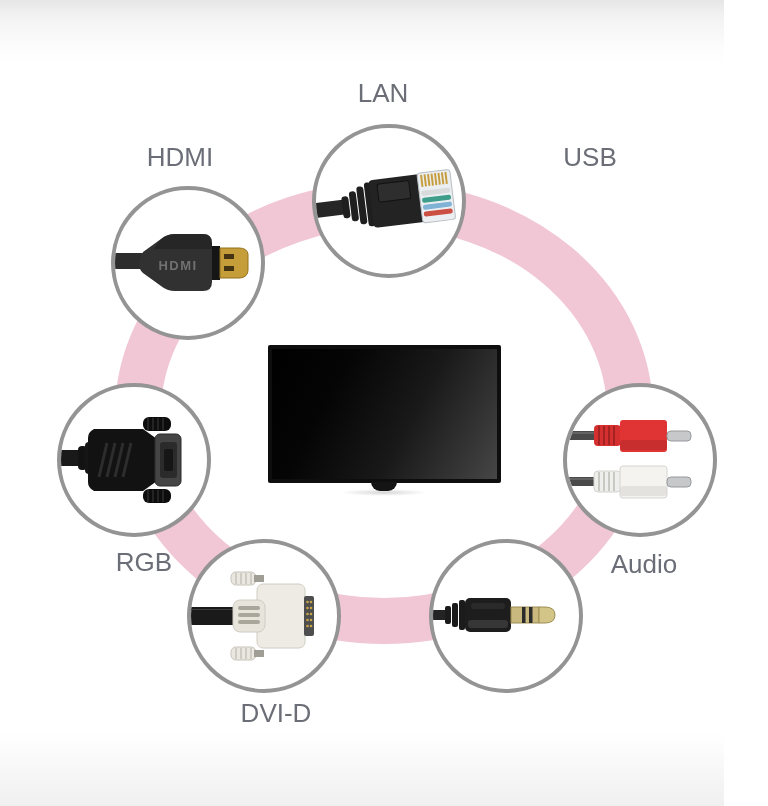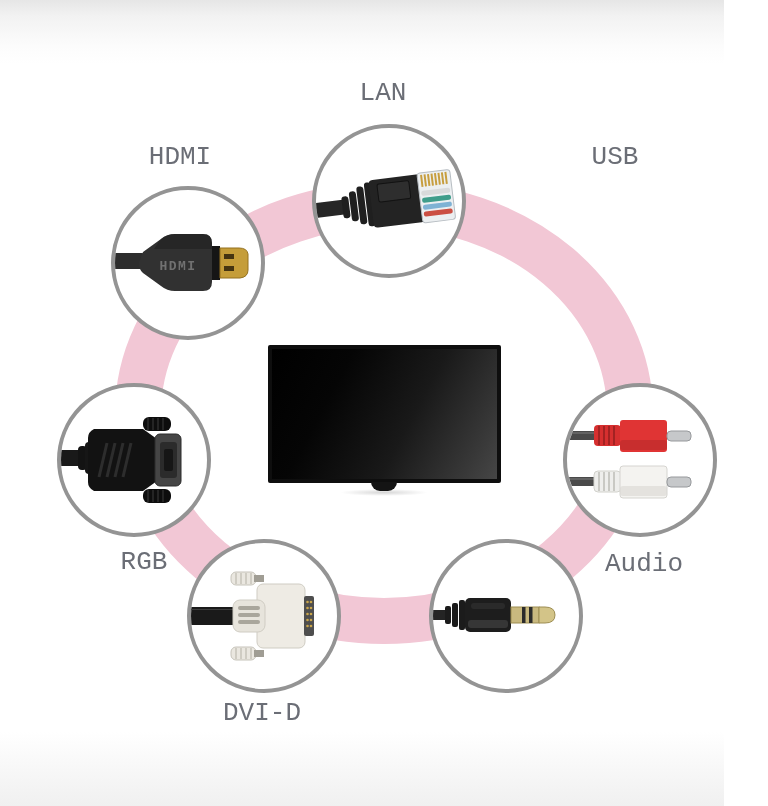--- a/index.html
+++ b/index.html
@@ -1,18 +1,18 @@
 <!DOCTYPE html>
 <html><head>
 <meta charset="utf-8">
 <style>
   html,body{margin:0;padding:0;background:#fff;}
   .stage{
     position:relative;width:724px;height:806px;overflow:hidden;
-    font-family:Liberation Mono, monospace;
+    font-family:Liberation Sans, sans-serif;
     background:linear-gradient(180deg,#e6e6e6 0px,#f2f2f2 16px,#fcfcfc 46px,#ffffff 64px,#ffffff 732px,#f6f6f6 776px,#f0f0f0 806px);
   }
   .ring-svg{position:absolute;left:0;top:0;z-index:0;}
   .monitor{
     position:absolute;left:268px;top:345px;width:233px;height:138px;z-index:1;
     background:#0e0e0e;border-radius:2px;padding:4px;box-sizing:border-box;
   }
   .screen{
     width:100%;height:100%;
     background:linear-gradient(118deg,#000000 0%,#050505 28%,#191919 60%,#383838 88%,#464646 100%);
@@ -40,24 +40,24 @@
   .c-lan   {left:312px;top:124px;}
   .c-hdmi  {left:111px;top:186px;}
   .c-usb   {left:525px;top:186px;}
   .c-rgb   {left:57px; top:383px;}
   .c-audio {left:563px;top:383px;}
   .c-dvid  {left:187px;top:539px;}
   .c-rs232c{left:429px;top:539px;}
   
   .l-lan   {left:383px;top:80px;}
   .l-hdmi  {left:180px;top:144px;}
-  .l-usb   {left:615px;top:144px;text-align:center;}
+  .l-usb   {left:590px;top:144px;text-align:center;}
   .l-rgb   {left:144px;top:549px;}
   .l-audio {left:644px;top:551px;}
-  .l-dvid  {left:262px;top:700px;}
+  .l-dvid  {left:276px;top:700px;}
   .l-rs232c{left:500px;top:700px;}
 </style>
 </head>
 <body>
 
 <div class="stage">
 
   <svg class="ring-svg" width="768" height="806" viewBox="0 0 768 806">
     <ellipse cx="384" cy="413" rx="246" ry="208" fill="none" stroke="#f2c7d5" stroke-width="46"></ellipse>
   </svg>

